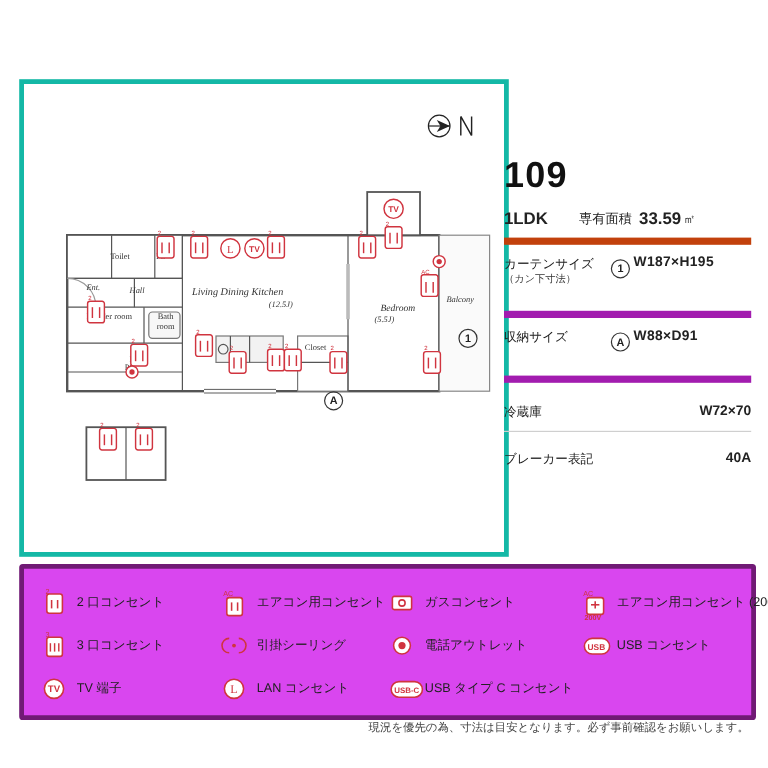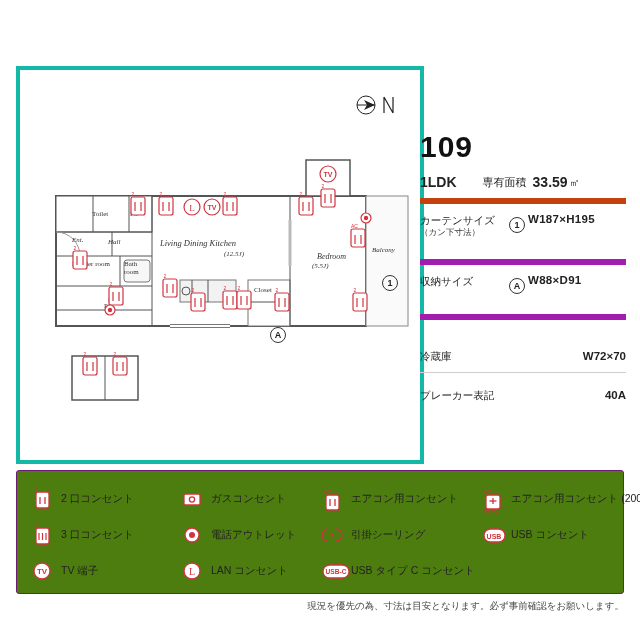--- a/index.html
+++ b/index.html
@@ -41,21 +41,21 @@
   .circ{
     display:inline-block;width:14px;height:14px;border:1px solid #333;border-radius:50%;
     font-size:9px;line-height:14px;text-align:center;font-weight:bold;color:#222;
   }
   .spec2{display:flex;justify-content:space-between;font-size:10.5px;padding:6px 0 2px 0;}
   .spec2 .v{font-weight:bold;font-size:11.5px;}
   .divider{border-bottom:1px solid #cfcfcf;margin-top:6px;}
   
   .legend{
     position:absolute;left:16px;top:470px;width:606px;height:122px;
-    border:1px solid #701a75;border-radius:3px;background:#4d7c0f;
+    border:4px solid #701a75;border-radius:3px;background:#d946ef;
   }
   .legend-grid{
     position:absolute;left:14px;top:10px;width:580px;
     display:grid;grid-template-columns:150px 140px 160px 170px;
     grid-auto-rows:36px;align-items:center;
   }
   .leg{display:flex;align-items:center;gap:8px;}
   .leg .lbl{font-size:10.5px;color:#222;white-space:nowrap;}
   .note{
     position:absolute;left:0;top:600px;width:624px;text-align:right;
@@ -129,21 +129,21 @@
       <path d="M85 286 L85 330"></path>
 
       <rect x="286" y="90" width="44" height="36" fill="#ffffff" stroke="#555" stroke-width="1.5"></rect>
     </g>
   </svg>
 
   <div class="pl-txt" style="left:72px;top:140px;">Toilet</div>
   <div class="pl-txt pl-it" style="left:52px;top:166px;">Ent.</div>
   <div class="pl-txt pl-it" style="left:88px;top:168px;">Hall</div>
   <div class="pl-txt" style="left:48px;top:190px;width:46px;text-align:center;">Powder room</div>
-  <div class="pl-txt" style="left:104px;top:190px;width:28px;text-align:left;">Bath room</div>
+  <div class="pl-txt" style="left:104px;top:190px;width:28px;text-align:center;">Bath room</div>
   <div class="pl-txt" style="left:42px;top:226px;padding-left:46px;">MB</div>
   <div class="pl-txt" style="left:110px;top:140px;">PS</div>
   <div class="pl-txt" style="left:84px;top:232px;">PS</div>
   <div class="pl-txt" style="left:146px;top:220px;">PS</div>
   <div class="pl-txt pl-it" style="left:140px;top:168px;font-size:8.5px;">Living Dining Kitchen</div>
   <div class="pl-txt pl-it" style="left:204px;top:180px;">(12.5J)</div>
   <div class="pl-txt pl-it" style="left:297px;top:182px;font-size:8px;">Bedroom</div>
   <div class="pl-txt pl-it" style="left:292px;top:192px;">(5.5J)</div>
   <div class="pl-txt" style="left:234px;top:216px;">Closet</div>
   <div class="pl-txt pl-it" style="left:352px;top:176px;">Balcony</div>
@@ -233,21 +233,21 @@
 
   <div class="spec">
     <div class="k">
       <span>収納サイズ</span>
       <small></small>
     </div>
     <div class="mark"><span class="circ">A</span></div>
     <div class="v">W88×D91</div>
   </div>
 
-  <div class="spec2" style="margin-top:24px;gap:20px;">
+  <div class="spec2" style="margin-top:12px;gap:20px;">
     <span>冷蔵庫</span>
     <span class="v">W72×70</span>
   </div>
   <div class="divider"></div>
 
   <div class="spec2" style="margin-top:10px;">
     <span>ブレーカー表記</span>
     <span class="v">40A</span>
   </div>
 </div>
@@ -258,42 +258,42 @@
     <div class="leg">
       <span class="ic outlet2">
         <svg width="22" height="22" viewBox="0 0 22 22">
           <rect x="5" y="4" width="13" height="16" rx="2" fill="#fff" stroke="#d0343f" stroke-width="1.3"></rect>
           <line x1="9" y1="9" x2="9" y2="16" stroke="#d0343f" stroke-width="1.3"></line>
           <line x1="14" y1="9" x2="14" y2="16" stroke="#d0343f" stroke-width="1.3"></line>
           <text x="4" y="4" font-size="6" fill="#d0343f" font-family="Liberation Sans">2</text>
         </svg>
       </span>
       <span class="lbl">2 口コンセント</span>
-    </div>
-
-    <div class="leg">
-      <span class="ic gas">
-        <svg width="22" height="22" viewBox="0 0 22 22">
-          <rect x="3" y="6" width="16" height="11" rx="1.5" fill="#fff" stroke="#d0343f" stroke-width="1.3"></rect>
-          <circle cx="11" cy="11.5" r="2.6" fill="none" stroke="#d0343f" stroke-width="1.3"></circle>
-        </svg>
-      </span>
-      <span class="lbl">ガスコンセント</span>
     </div>
 
     <div class="leg">
       <span class="ic aircon">
         <svg width="22" height="24" viewBox="0 0 22 24">
           <text x="2" y="6" font-size="6" fill="#d0343f" font-family="Liberation Sans">AC</text>
           <rect x="5" y="7" width="13" height="15" rx="2" fill="#fff" stroke="#d0343f" stroke-width="1.3"></rect>
           <line x1="9" y1="11" x2="9" y2="18" stroke="#d0343f" stroke-width="1.3"></line>
           <line x1="14" y1="11" x2="14" y2="18" stroke="#d0343f" stroke-width="1.3"></line>
         </svg>
       </span>
       <span class="lbl">エアコン用コンセント</span>
+    </div>
+
+    <div class="leg">
+      <span class="ic gas">
+        <svg width="22" height="22" viewBox="0 0 22 22">
+          <rect x="3" y="6" width="16" height="11" rx="1.5" fill="#fff" stroke="#d0343f" stroke-width="1.3"></rect>
+          <circle cx="11" cy="11.5" r="2.6" fill="none" stroke="#d0343f" stroke-width="1.3"></circle>
+        </svg>
+      </span>
+      <span class="lbl">ガスコンセント</span>
     </div>
 
     <div class="leg">
       <span class="ic aircon200">
         <svg width="24" height="26" viewBox="0 0 24 26">
           <text x="2" y="6" font-size="6" fill="#d0343f" font-family="Liberation Sans">AC</text>
           <rect x="5" y="7" width="14" height="14" rx="2" fill="#fff" stroke="#d0343f" stroke-width="1.3"></rect>
           <line x1="12" y1="10" x2="12" y2="16" stroke="#d0343f" stroke-width="1.3"></line>
           <line x1="8.5" y1="13" x2="15.5" y2="13" stroke="#d0343f" stroke-width="1.3"></line>
           <text x="3" y="26" font-size="6" fill="#d0343f" font-family="Liberation Sans" font-weight="bold">200V</text>
@@ -309,38 +309,38 @@
           <line x1="8" y1="9" x2="8" y2="16" stroke="#d0343f" stroke-width="1.2"></line>
           <line x1="11.5" y1="9" x2="11.5" y2="16" stroke="#d0343f" stroke-width="1.2"></line>
           <line x1="15" y1="9" x2="15" y2="16" stroke="#d0343f" stroke-width="1.2"></line>
           <text x="4" y="4" font-size="6" fill="#d0343f" font-family="Liberation Sans">3</text>
         </svg>
       </span>
       <span class="lbl">3 口コンセント</span>
     </div>
 
     <div class="leg">
-      <span class="ic tel">
-        <svg width="22" height="22" viewBox="0 0 22 22">
-          <circle cx="11" cy="11" r="7" fill="#fff" stroke="#d0343f" stroke-width="1.3"></circle>
-          <circle cx="11" cy="11" r="3" fill="#d0343f"></circle>
-        </svg>
-      </span>
-      <span class="lbl">電話アウトレット</span>
-    </div>
-
-    <div class="leg">
       <span class="ic ceiling">
         <svg width="22" height="22" viewBox="0 0 22 22">
           <path d="M7 5 A6 6 0 0 0 7 17" fill="none" stroke="#d0343f" stroke-width="1.3"></path>
           <path d="M15 5 A6 6 0 0 1 15 17" fill="none" stroke="#d0343f" stroke-width="1.3"></path>
           <circle cx="11" cy="11" r="1.6" fill="#d0343f"></circle>
         </svg>
       </span>
       <span class="lbl">引掛シーリング</span>
+    </div>
+
+    <div class="leg">
+      <span class="ic tel">
+        <svg width="22" height="22" viewBox="0 0 22 22">
+          <circle cx="11" cy="11" r="7" fill="#fff" stroke="#d0343f" stroke-width="1.3"></circle>
+          <circle cx="11" cy="11" r="3" fill="#d0343f"></circle>
+        </svg>
+      </span>
+      <span class="lbl">電話アウトレット</span>
     </div>
 
     <div class="leg">
       <span class="ic usb">
         <svg width="26" height="22" viewBox="0 0 26 22">
           <rect x="3" y="5" width="21" height="13" rx="6.5" fill="#fff" stroke="#d0343f" stroke-width="1.3"></rect>
           <text x="13" y="14.5" font-size="7" text-anchor="middle" fill="#d0343f" font-family="Liberation Sans" font-weight="bold">USB</text>
         </svg>
       </span>
       <span class="lbl">USB コンセント</span>

